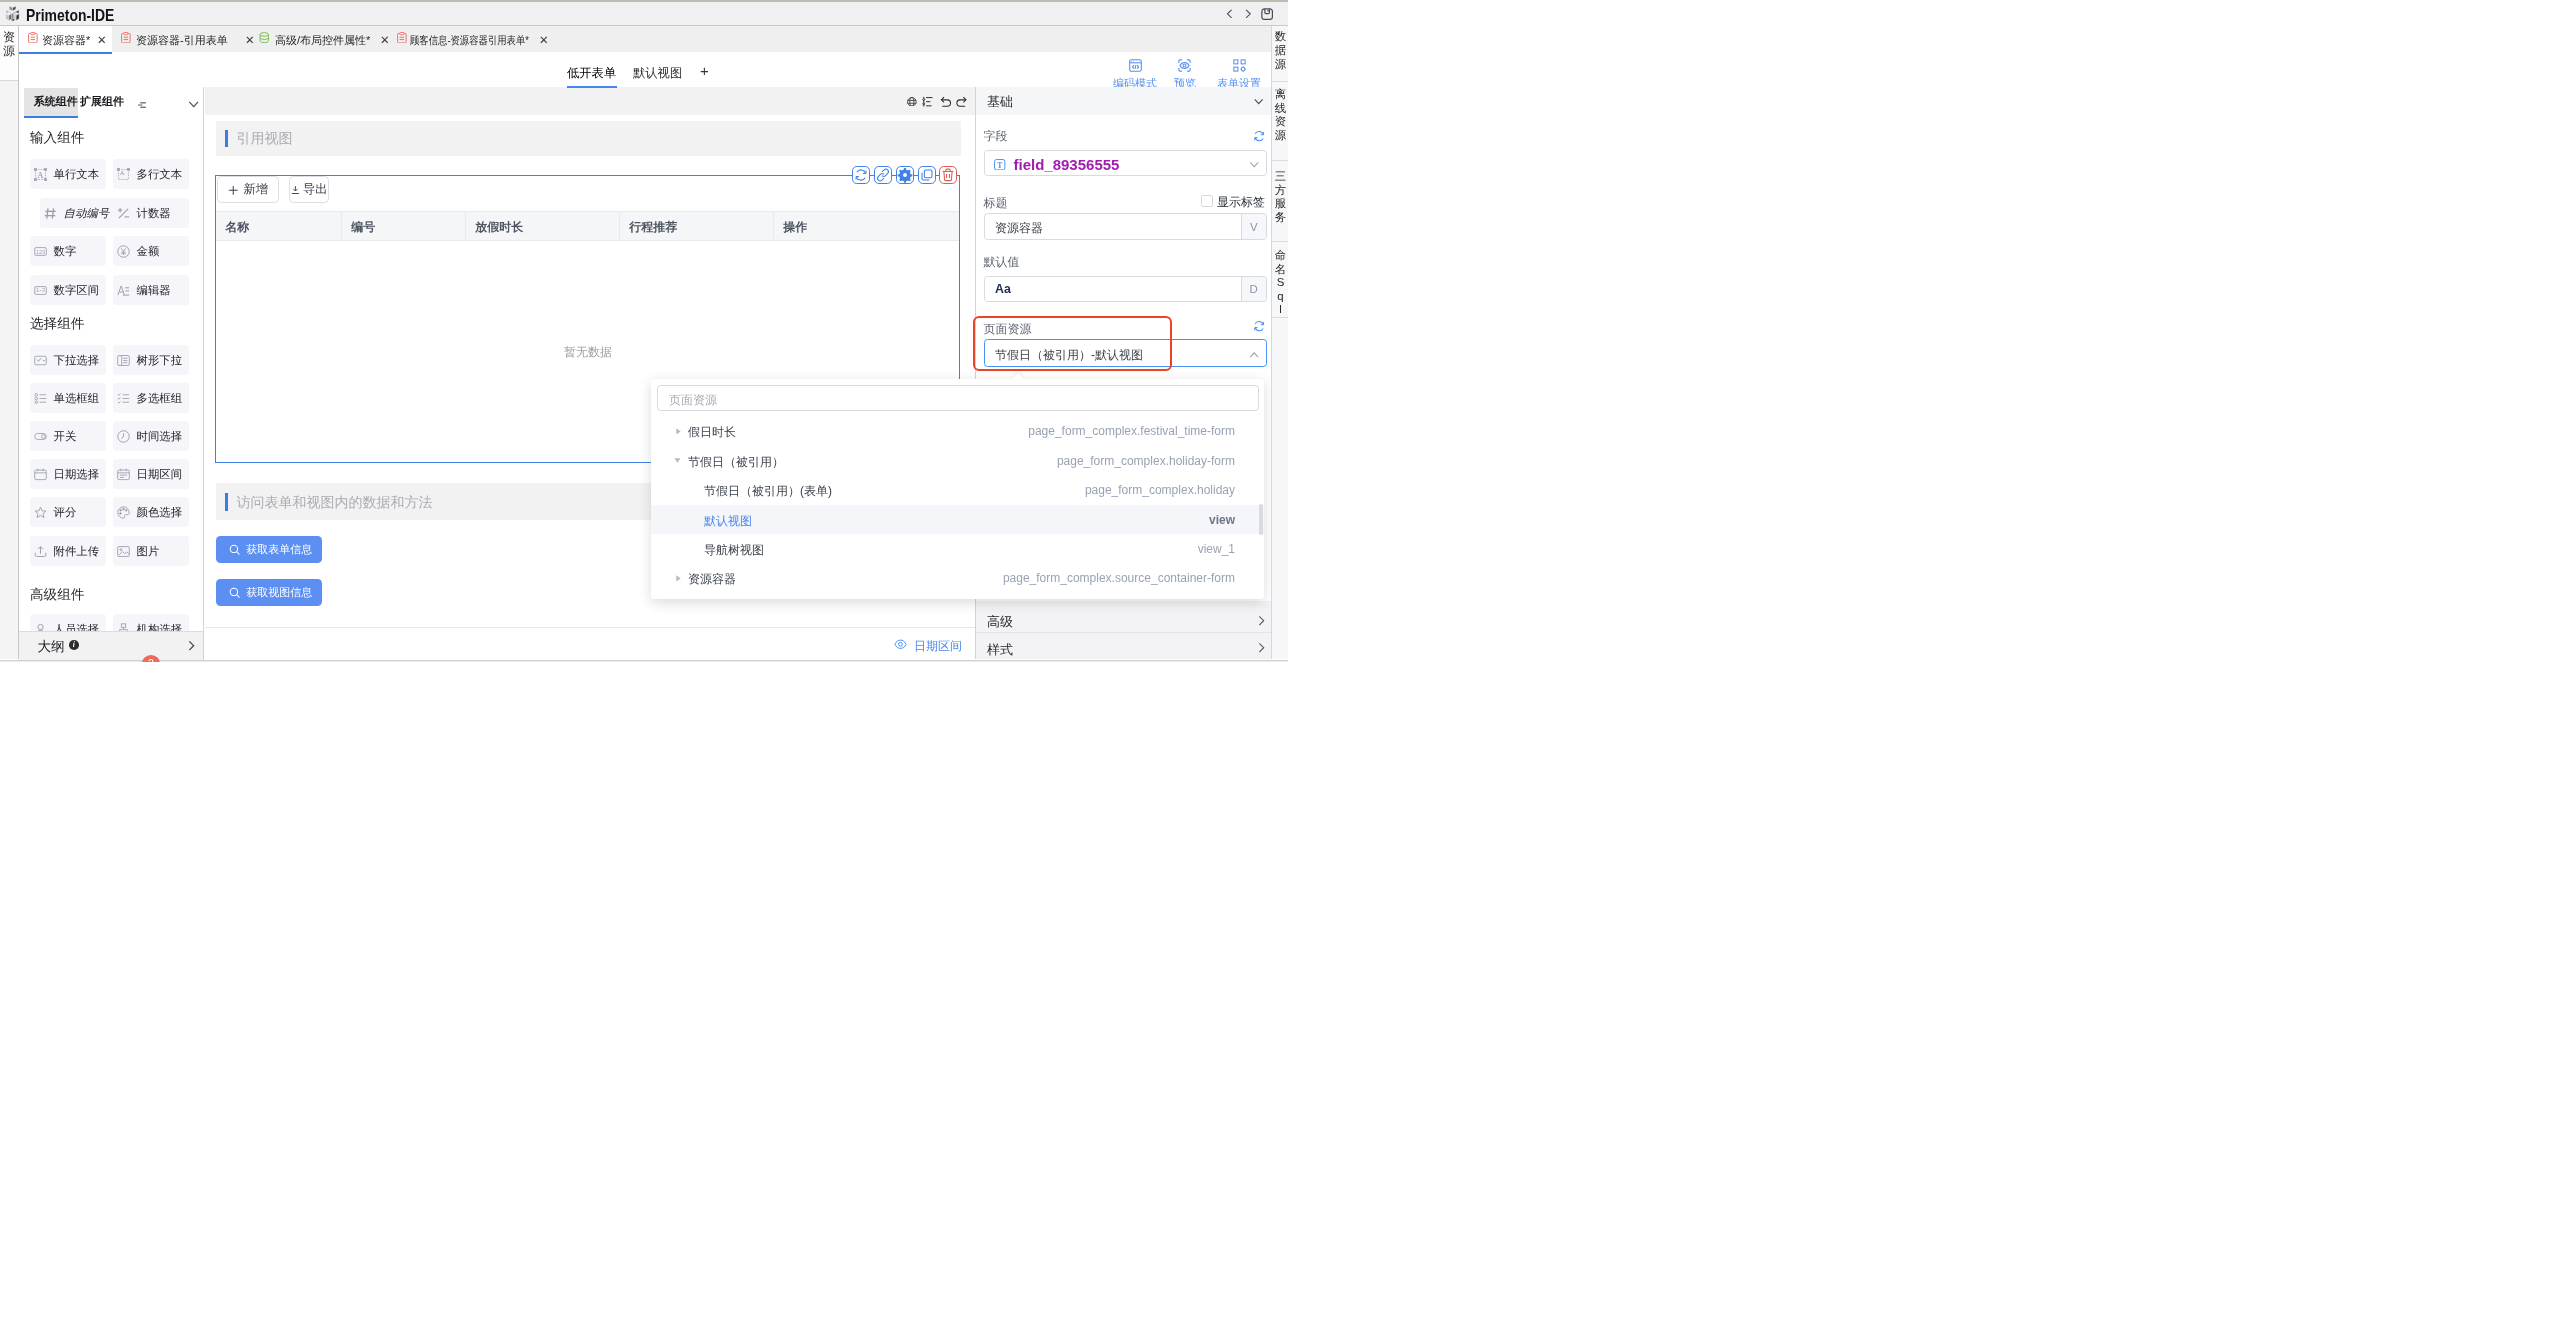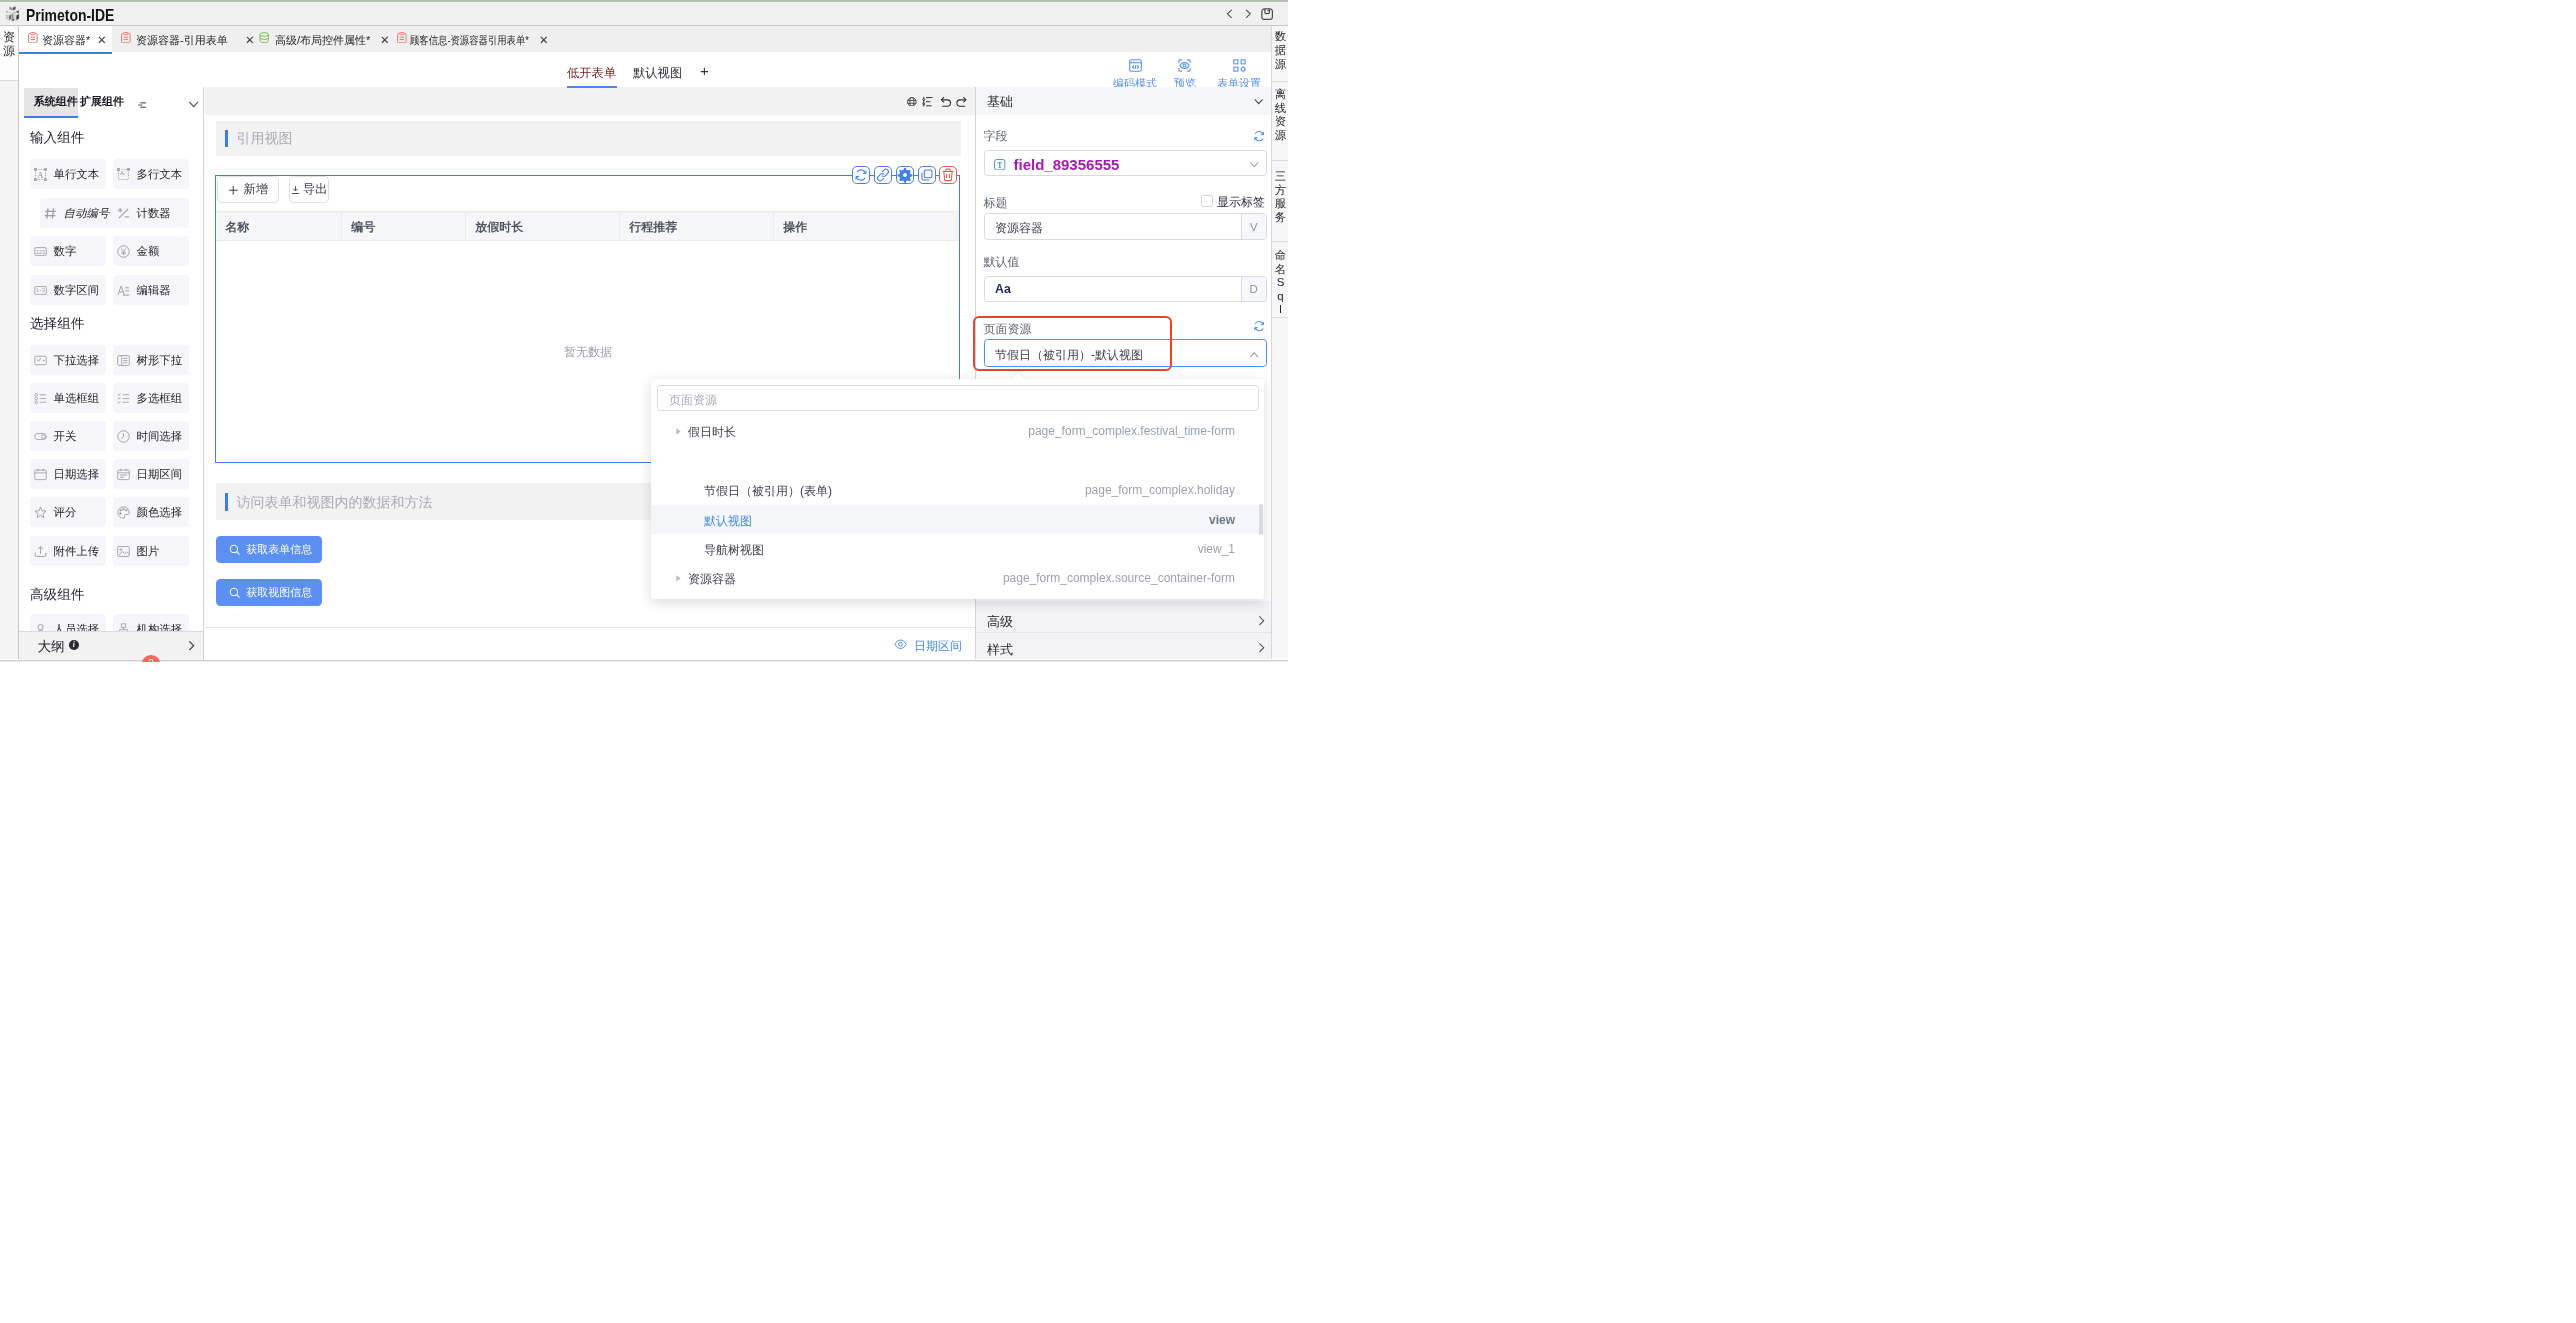--- a/index.html
+++ b/index.html
@@ -16,21 +16,21 @@
 #tab1 { left:19.3px; width:93px; background:#fff; padding-left:8.8px; }
 #tab1u { left:19.3px; top:52px; width:93px; height:2.6px; background:#3d7de0; }
 .tclose { color:#3d3f44; font-size:11.4px; margin-left:6.1px; }
 
 #rail { left:0; top:26px; width:19px; height:633px; background:#f4f4f4; border-right:0.9px solid #c6c6c6; }
 #railwhite { left:0; top:26px; width:18.4px; height:55px; background:#fdfdfd; border-bottom:0.9px solid #d9d9d9;}
 #railtext { left:3.1px; top:31px; font-size:12px; line-height:13.6px; color:#2a2c30; }
 
 #row2 { left:19px; top:54px; width:1269px; height:32px; background:#fff; }
 .ctab { position:absolute; top:65px; font-size:12.3px; color:#2b2e33; }
-#ctab1 { color:#7f1d1d; }
+#ctab1 { color:#000000; }
 #ctab1u { left:567px; top:86px; width:50px; height:2.2px; background:#4787f0; z-index:5; }
 
 .ract { position:absolute; text-align:center; color:#5490f2; font-size:11px; }
 
 #leftpanel { left:19px; top:87px; width:185px; height:544px; background:#fff; border-right:0.9px solid #d4d4d4; overflow:hidden; }
 #lpTab1 { position:absolute; left:4.8px; top:0.9px; width:54px; height:28px; background:#e4e4e4; color:#17191d; font-weight:700; font-size:11px; line-height:27px; text-align:right; }
 #lpTab1u { position:absolute; left:4.8px; top:29px; width:54px; height:2.2px; background:#3d7de0; }
 #lpTab2 { position:absolute; left:61px; top:0.9px; font-weight:700; font-size:11px; line-height:27px; color:#17191d; }
 .sectitle { position:absolute; left:11px; font-size:13.6px; color:#1d2025; }
 .chip { position:absolute; width:76px; height:30px; background:#f5f5fa; border-radius:3.5px; display:flex; align-items:center; font-size:11.4px; color:#23262c; }
@@ -522,20 +522,27 @@
   <div style="position:absolute;left:5.7px;top:5.7px;width:602px;height:26px;border:0.9px solid #d7dae0;border-radius:3.5px;">
     <div style="position:absolute;left:11.4px;top:6.1px;font-size:12px;color:#a8abb2;">页面资源</div>
   </div>
   <div class="drow" style="top:37px;">
       <svg class="caret" style="left:24px" width="7" height="8.8" viewBox="0 0 8 10">
         <path d="M1.5 1.5 L6.5 5 L1.5 8.5 Z" fill="#b6bac2"></path>
       </svg>
       <span class="dtxt" style="left:37px;">假日时长</span>
       <span class="dcode">page_form_complex.festival_time-form</span>
     </div>
+  <div class="drow" style="top:67px;">
+      <svg class="caret" style="left:22px;top:11.4px" width="8.8" height="7" viewBox="0 0 10 8">
+        <path d="M1.5 1.5 L8.5 1.5 L5 6.5 Z" fill="#b6bac2"></path>
+      </svg>
+      <span class="dtxt" style="left:37px;">节假日（被引用）</span>
+      <span class="dcode">page_form_complex.holiday-form</span>
+    </div>
   <div class="drow" style="top:96px;">
       <span class="dtxt" style="left:53px;">节假日（被引用）(表单)</span>
       <span class="dcode">page_form_complex.holiday</span>
     </div>
   <div class="drow" style="top:126px;background:#f4f6f9;">
       <span class="dtxt" style="left:53px;color:#4787f0;">默认视图</span>
       <span class="dcode" style="color:#6e7787;font-weight:700;">view</span>
     </div>
   <div class="drow" style="top:155px;">
       <span class="dtxt" style="left:53px;">导航树视图</span>

